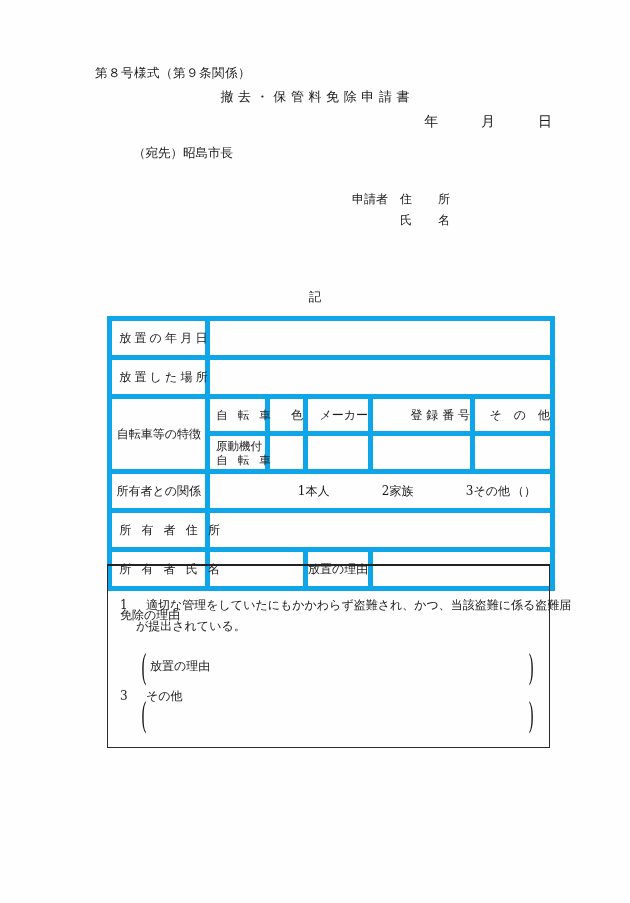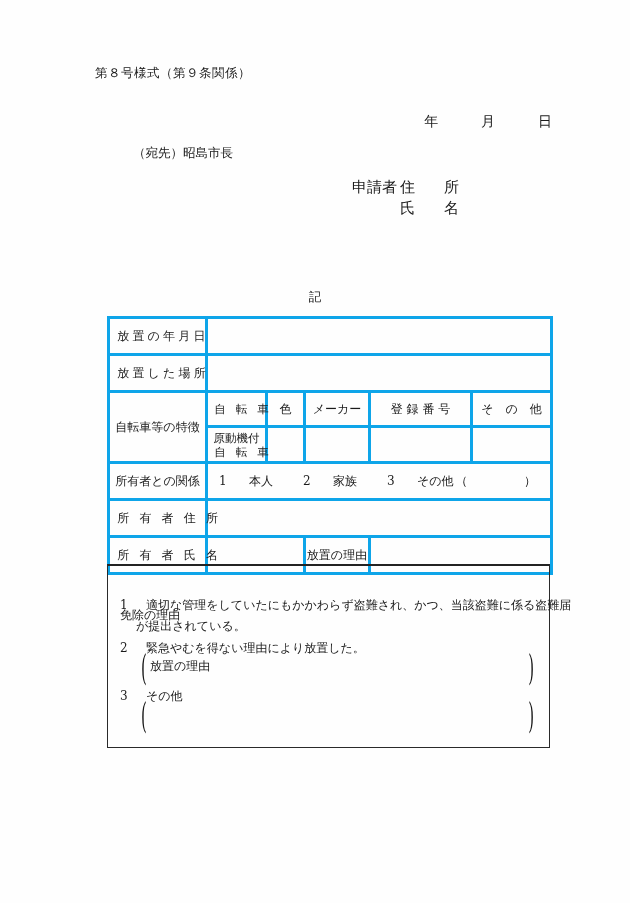--- a/index.html
+++ b/index.html
@@ -56,23 +56,24 @@
     left: 133px;
     top: 145px;
     font-size: 12.5px;
     white-space: nowrap;
   }
 
   
   .applicant {
     position: absolute;
     left: 352px;
-    top: 177px;
-    font-size: 15px;
+    top: 190px;
+    font-size: 12px;
     line-height: 21px;
+    font-family: Liberation Mono, monospace;
   }
   .applicant .row { white-space: nowrap; }
   .applicant .lbl {
     display: inline-block;
     width: 48px;
   }
   .applicant .field { letter-spacing: 7px; }
 
   
   .intro {
@@ -98,23 +99,24 @@
     top: 316px;
     width: 443px;
   }
   table.main {
     border-collapse: collapse;
     width: 100%;
     table-layout: fixed;
     font-size: 12px;
   }
   table.main td {
-    border: 3px solid #0ea5e9;
+    border: 5px solid #0ea5e9;
     padding: 0;
     vertical-align: middle;
+    text-align: right;
   }
   .lblcell {
     text-align: center;
     white-space: nowrap;
     font-size: 12px;
     height: 34px;
     padding: 0 4px !important;
   }
   .spread {
     letter-spacing: 3.2px;
@@ -211,20 +213,21 @@
     white-space: nowrap;
   }
 </style>
 </head>
 <body>
 
 <div class="page">
 
   <div class="form-no">第８号様式（第９条関係）</div>
 
+  <div class="doc-title">撤去・保管料免除申請書</div>
 
   <div class="date-line">
     <span>年</span>
     <span class="date-gap"></span>
     <span>月</span>
     <span class="date-gap"></span>
     <span>日</span>
   </div>
 
   <div class="addressee">（宛先）昭島市長</div>
@@ -294,21 +297,20 @@
       </tbody>
     </table>
   </div>
 
   <div class="exempt">
     <div class="ex-title">免除の理由</div>
 
     <div class="ex-item ex1"><span class="ex-num">1</span><span>適切な管理をしていたにもかかわらず盗難され、かつ、当該盗難に係る盗難届</span></div>
     <div class="ex-item ex1b">が提出されている。</div>
 
-    <div class="ex-item ex2"><span class="ex-num">2</span><span>緊急やむを得ない理由により放置した。</span></div>
 
     <div class="paren-box pb1">
       <span class="paren-l">(</span>
       <span class="paren-txt">放置の理由</span>
       <span class="paren-r">)</span>
     </div>
 
     <div class="ex-item ex3"><span class="ex-num">3</span><span>その他</span></div>
 
     <div class="paren-box pb2">

